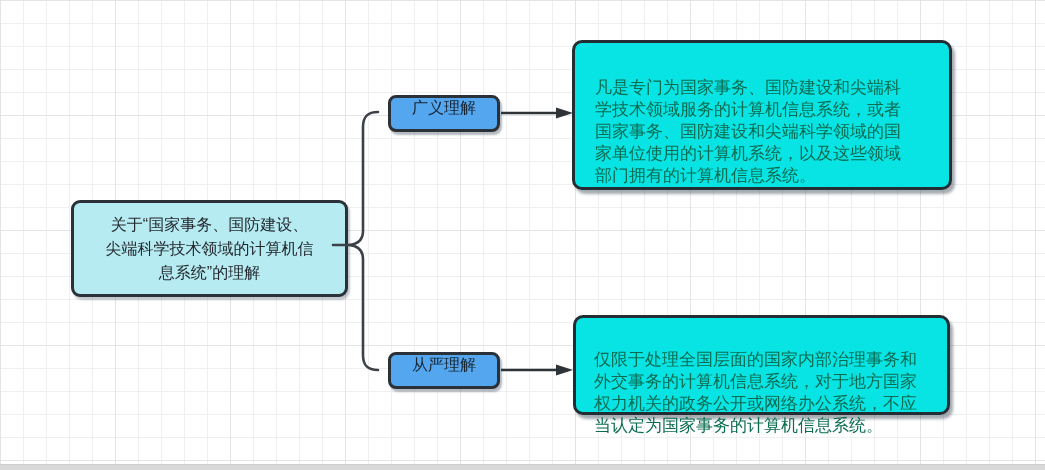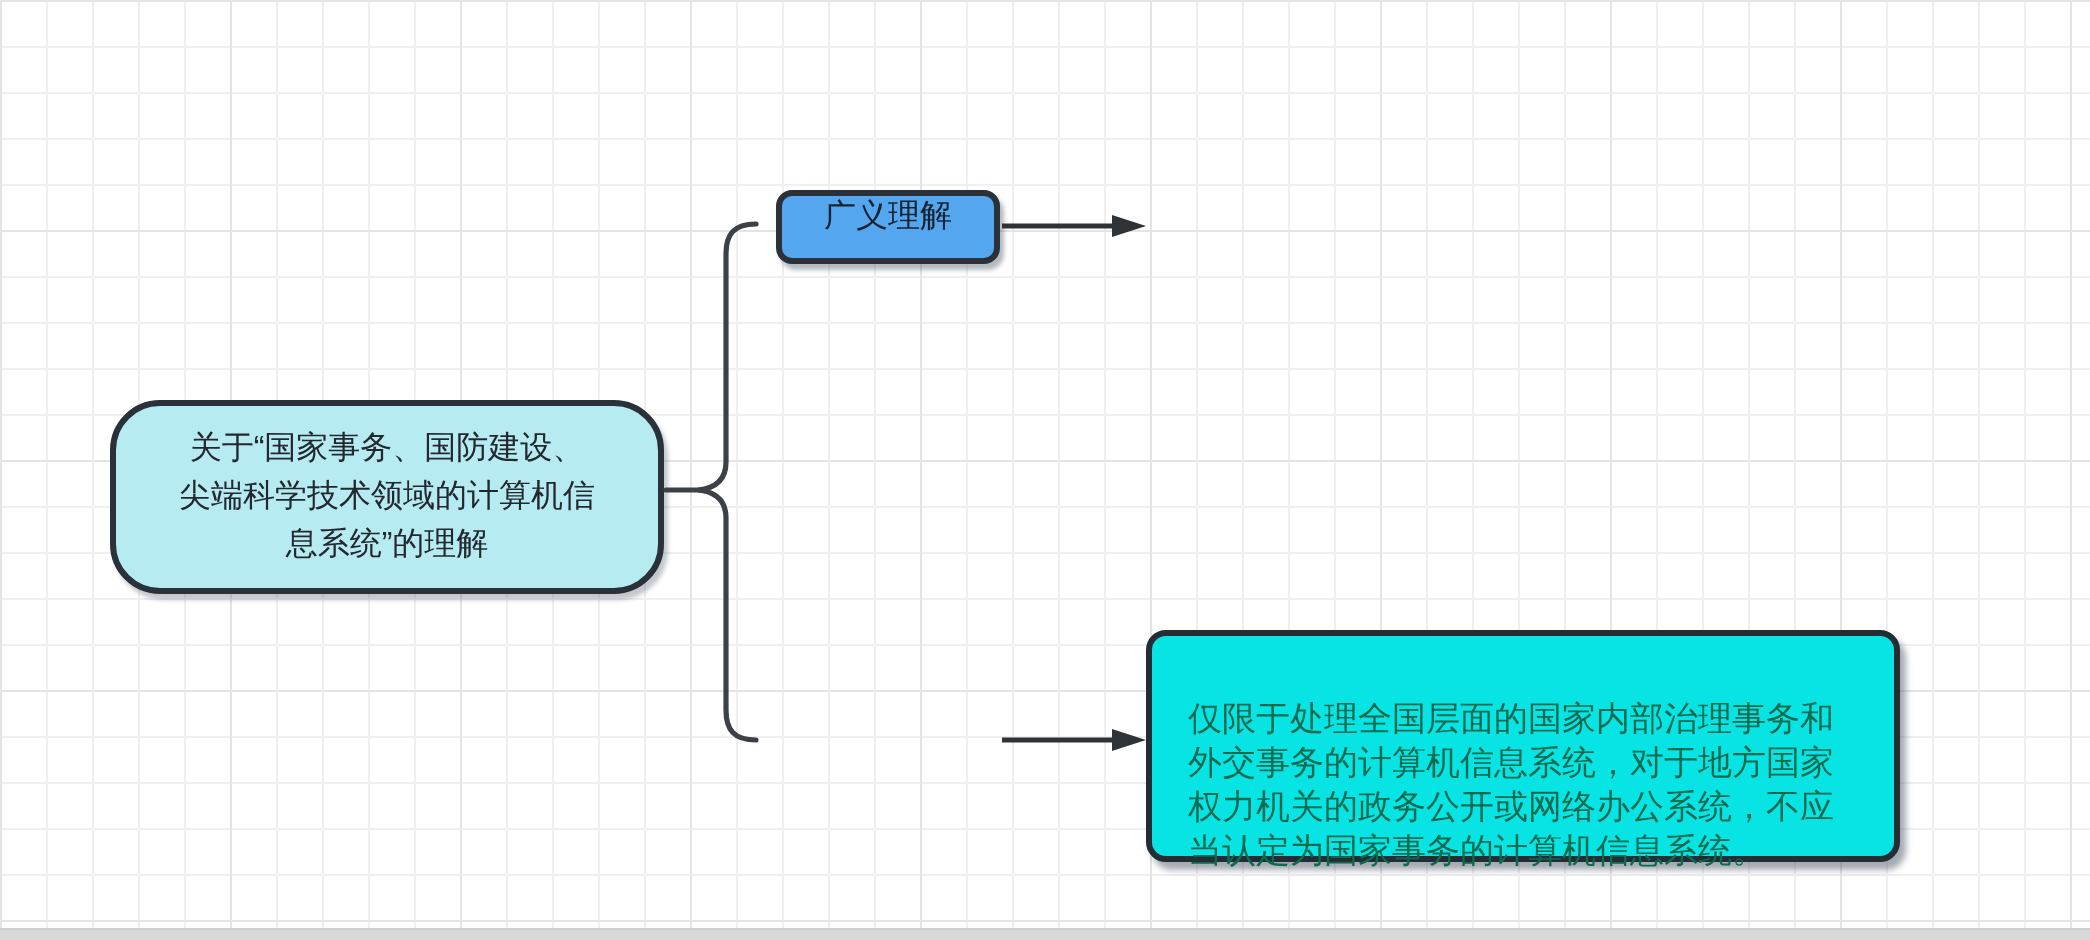--- a/index.html
+++ b/index.html
@@ -22,49 +22,48 @@
     overflow:hidden;
   }
   .node{
     position:absolute;
     box-sizing:border-box;
     border:3px solid #2a3138;
     border-radius:9px;
     white-space:pre-line;
   }
   .root-node{
-    left:55px;top:200px;width:277px;height:97px;
+    left:71px;top:200px;width:277px;height:97px;
     background:#b6ebf2;
     display:flex;align-items:center;justify-content:center;
     text-align:center;
     font-size:16px;line-height:24px;color:#23282e;
     padding:2px 10px;
     box-shadow:2px 3px 2px rgba(61,74,92,.30);
-    border-radius:25px;
   }
   .branch-node{
     width:112px;height:37px;
     background:#54a7ee;
     display:flex;justify-content:center;
     font-size:16px;color:#16222f;
     box-shadow:2px 3px 2px rgba(61,74,92,.38);
     border-radius:8px;
   }
   .branch-top{left:388px;top:95px;}
   .branch-bottom{left:388px;top:352px;}
   .detail-node{
     background:#08e4e4;
     color:#0a6b50;
     font-size:17px;line-height:22px;
     box-shadow:3px 4px 3px rgba(55,68,84,.45);
     border-color:#222e34;
     border-radius:10px;
   }
   .detail-top{left:572px;top:40px;width:380px;height:150px;padding:12px 20px;}
-  .detail-bottom{left:573px;top:315px;width:377px;height:116px;padding:9px 18px;}
+  .detail-bottom{left:573px;top:315px;width:377px;height:100px;padding:9px 18px;}
   .connector{position:absolute;pointer-events:none;}
   .bottom-edge{
     position:absolute;left:0;bottom:0;width:1045px;height:5px;
     background:#d9d9d9;border-top:1px solid #cfcfcf;
   }
 </style>
 </head>
 <body>
 
 <div class="canvas">
@@ -82,21 +81,31 @@
 
   <div class="node branch-node branch-top">
     <span>广义理解</span>
   </div>
 
   <svg class="connector" style="left:500px;top:105px;" width="74" height="16" viewBox="0 0 74 16">
     <line x1="1" y1="8" x2="57" y2="8" stroke="#2e3338" stroke-width="2.4"></line>
     <polygon points="56,2.5 56,13.5 73,8" fill="#2e3338"></polygon>
   </svg>
 
+  <div class="node detail-node detail-top">
+    <span>凡是专门为国家事务、国防建设和尖端科
+学技术领域服务的计算机信息系统，或者
+国家事务、国防建设和尖端科学领域的国
+家单位使用的计算机系统，以及这些领域
+部门拥有的计算机信息系统。</span>
+  </div>
 
+  <div class="node branch-node branch-bottom">
+    <span>从严理解</span>
+  </div>
 
   <svg class="connector" style="left:500px;top:362px;" width="74" height="16" viewBox="0 0 74 16">
     <line x1="1" y1="8" x2="57" y2="8" stroke="#2e3338" stroke-width="2.4"></line>
     <polygon points="56,2.5 56,13.5 73,8" fill="#2e3338"></polygon>
   </svg>
 
   <div class="node detail-node detail-bottom">
     <span>仅限于处理全国层面的国家内部治理事务和
 外交事务的计算机信息系统，对于地方国家
 权力机关的政务公开或网络办公系统，不应

